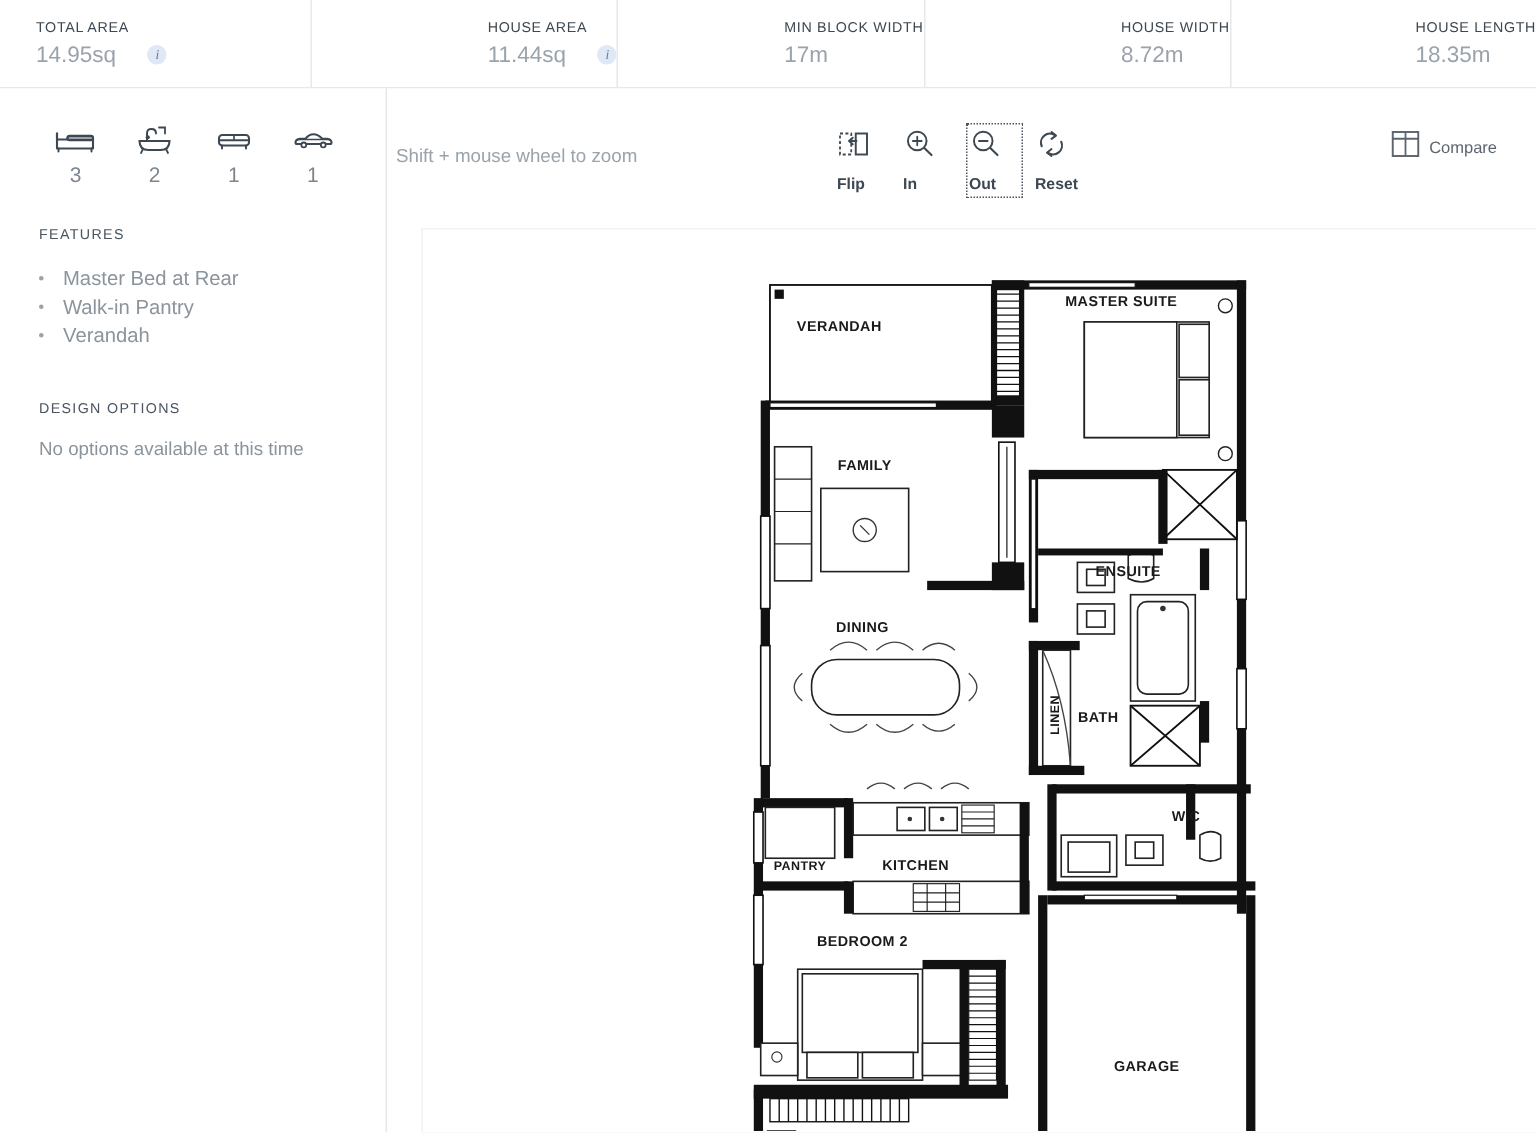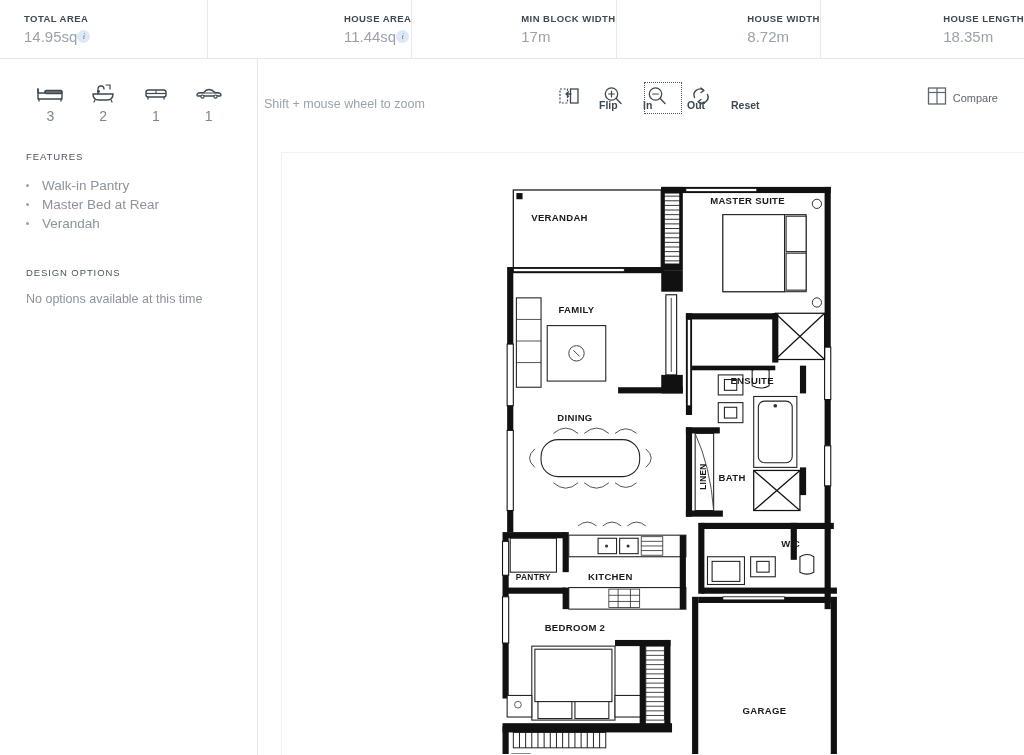--- a/index.html
+++ b/index.html
@@ -31,27 +31,27 @@
     justify-content: center;
     padding-left: 4px;
     border-right: 1px solid #e6e8ea;
     position: relative;
   }
   .stat:last-child { border-right: none; }
   .stat-inner { padding-left: 0; }
   .stat-label {
     font-size: 9.5px;
     letter-spacing: 0.45px;
-    font-weight: bold;
+    font-weight: normal;
     color: #3d4852;
     text-transform: uppercase;
     margin-bottom: 4px;
     white-space: nowrap;
   }
-  .stat-value-row { display:flex; align-items:center; gap:0; }
+  .stat-value-row { display:flex; align-items:center; gap:21px; }
   .stat-value {
     font-size: 15px;
     color: #9aa3ab;
     font-weight: normal;
     white-space: nowrap;
   }
   .info-badge {
     width: 13px; height: 13px;
     border-radius: 50%;
     background: #dfe8f7;
@@ -166,23 +166,23 @@
     position: absolute;
     left: 50%;
     transform: translateX(-50%);
     top: 24px;
     display: flex;
     gap: 8px;
   }
   .tool {
     width: 36px;
     display: flex;
-    flex-direction: row;
-    align-items: flex-end;
-    gap: 19px;
+    flex-direction: column;
+    align-items: flex-start;
+    gap: 5px;
     cursor: pointer;
     padding: 2px 1px;
   }
   .tool.focus { outline: 1px dotted #4a5560; outline-offset: 0px; }
   .tool-label { font-size: 10.5px; color: #3d4852; font-weight: bold; line-height: 12px; }
   .compare {
     position: absolute;
     right: 26px; top: 26px;
     display: flex;
     align-items: center;
@@ -314,22 +314,22 @@
               <circle cx="7.5" cy="13.6" r="1.6" stroke="#3d4852" stroke-width="1.2" fill="#fff"></circle>
               <circle cx="20.5" cy="13.6" r="1.6" stroke="#3d4852" stroke-width="1.2" fill="#fff"></circle>
             </svg>
           </span>
           <span class="icon-count">1</span>
         </div>
       </div>
 
       <div class="section-title">FEATURES</div>
       <ul class="features">
+        <li>Master Bed at Rear</li>
         <li>Walk-in Pantry</li>
-        <li>Master Bed at Rear</li>
         <li>Verandah</li>
       </ul>
 
       <div class="section-title">DESIGN OPTIONS</div>
       <div class="design-note">No options available at this time</div>
     </div>
 
     <div class="planpane">
 
       <div class="plan-toolbar">

